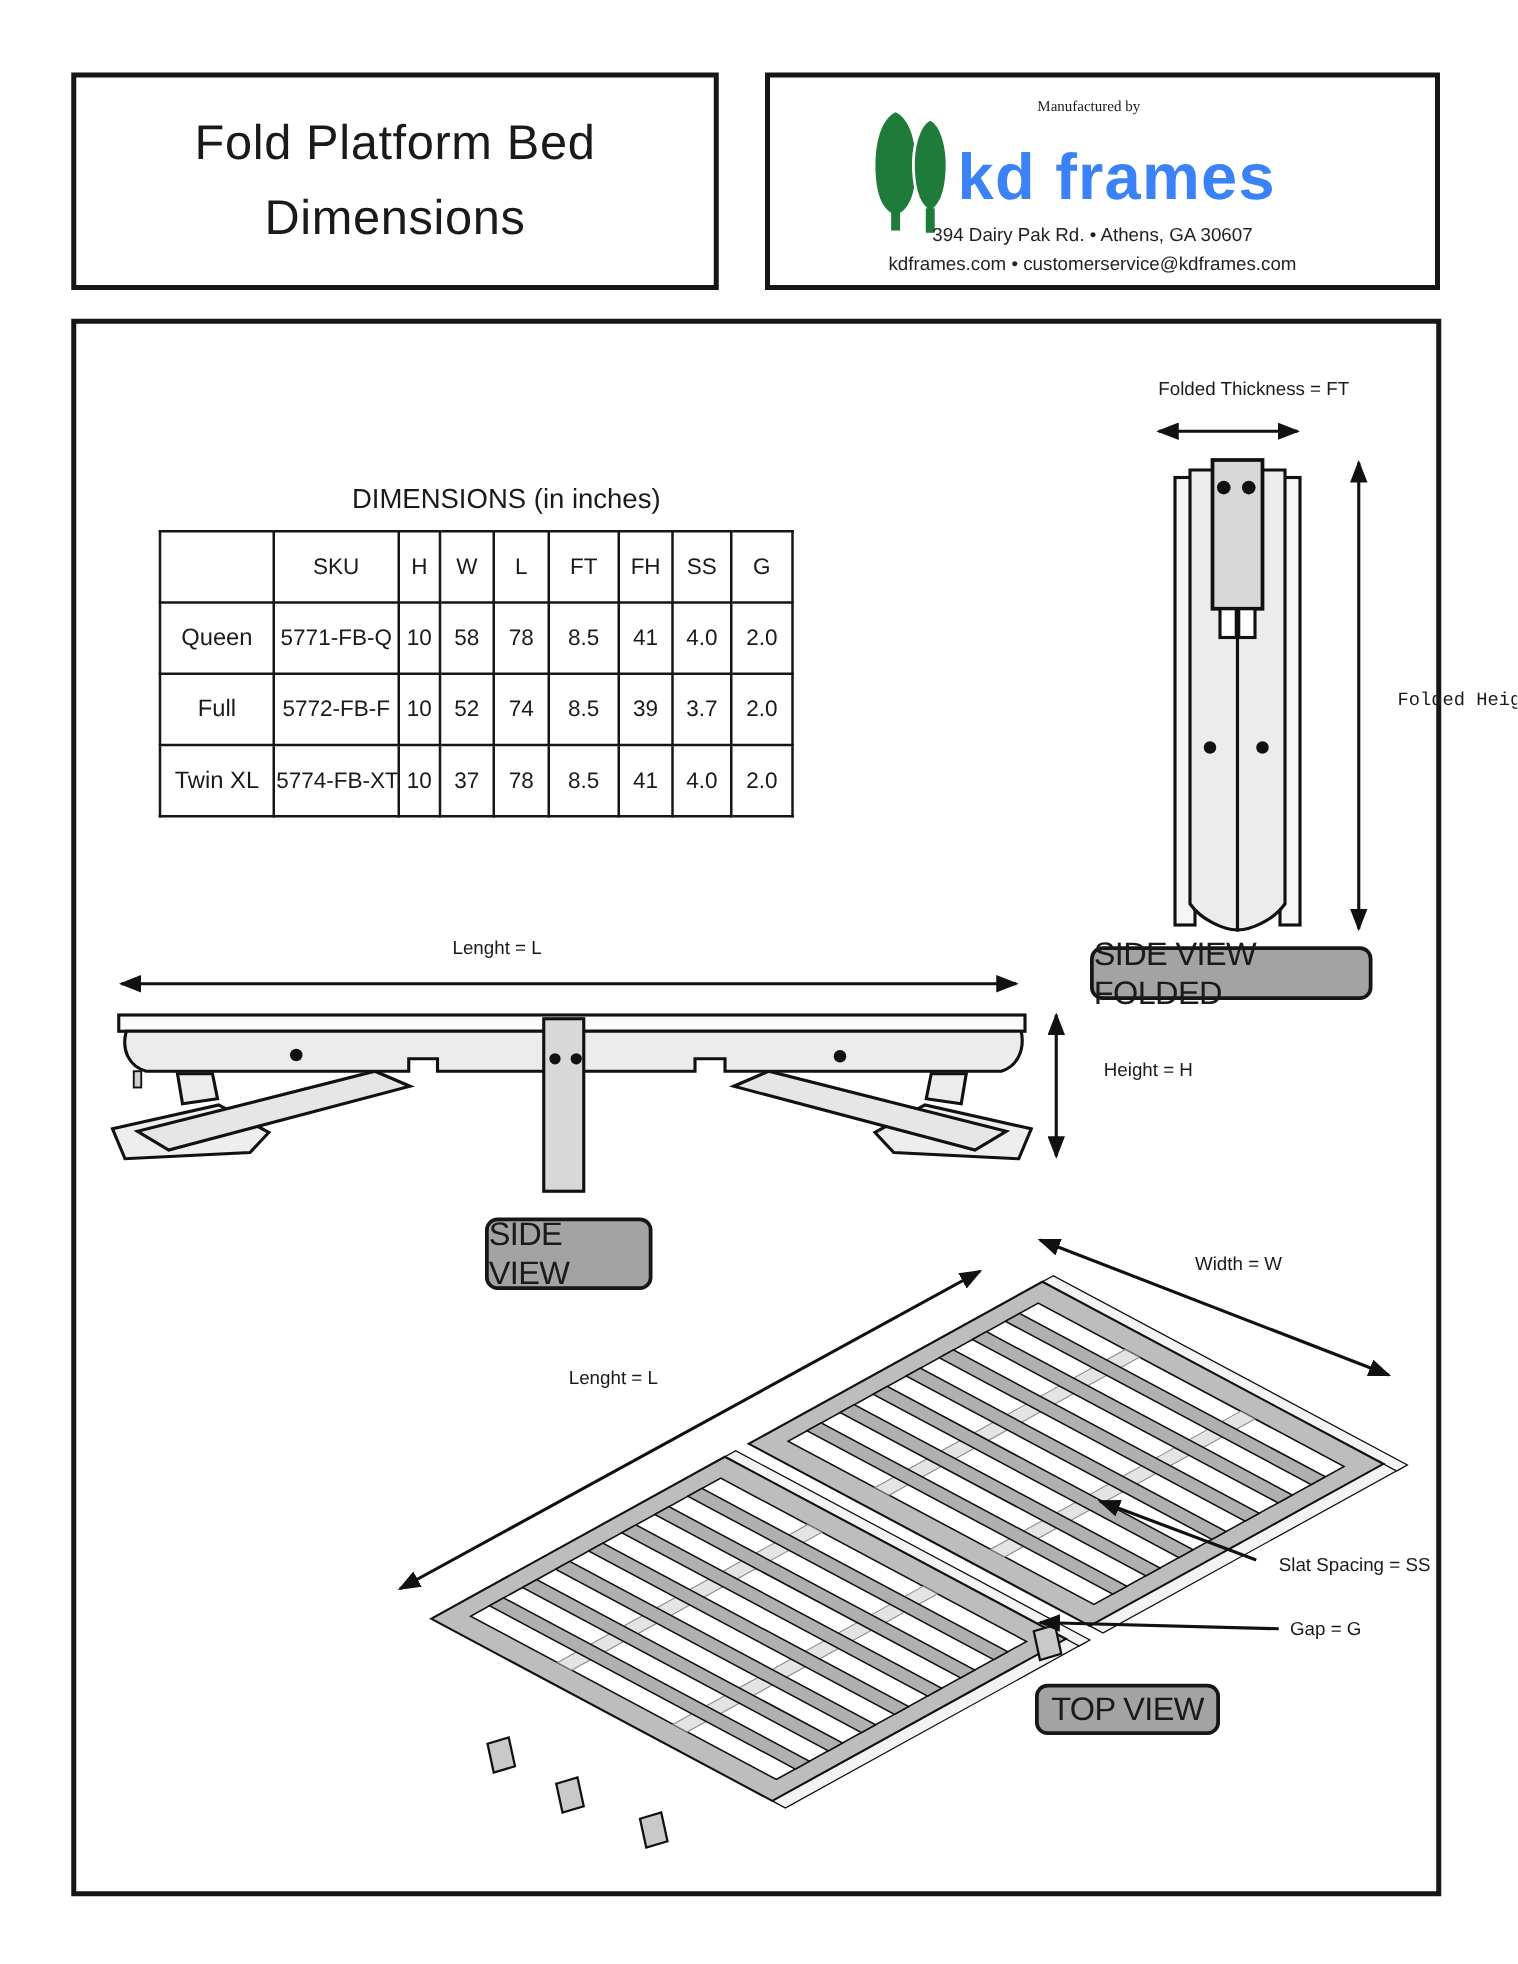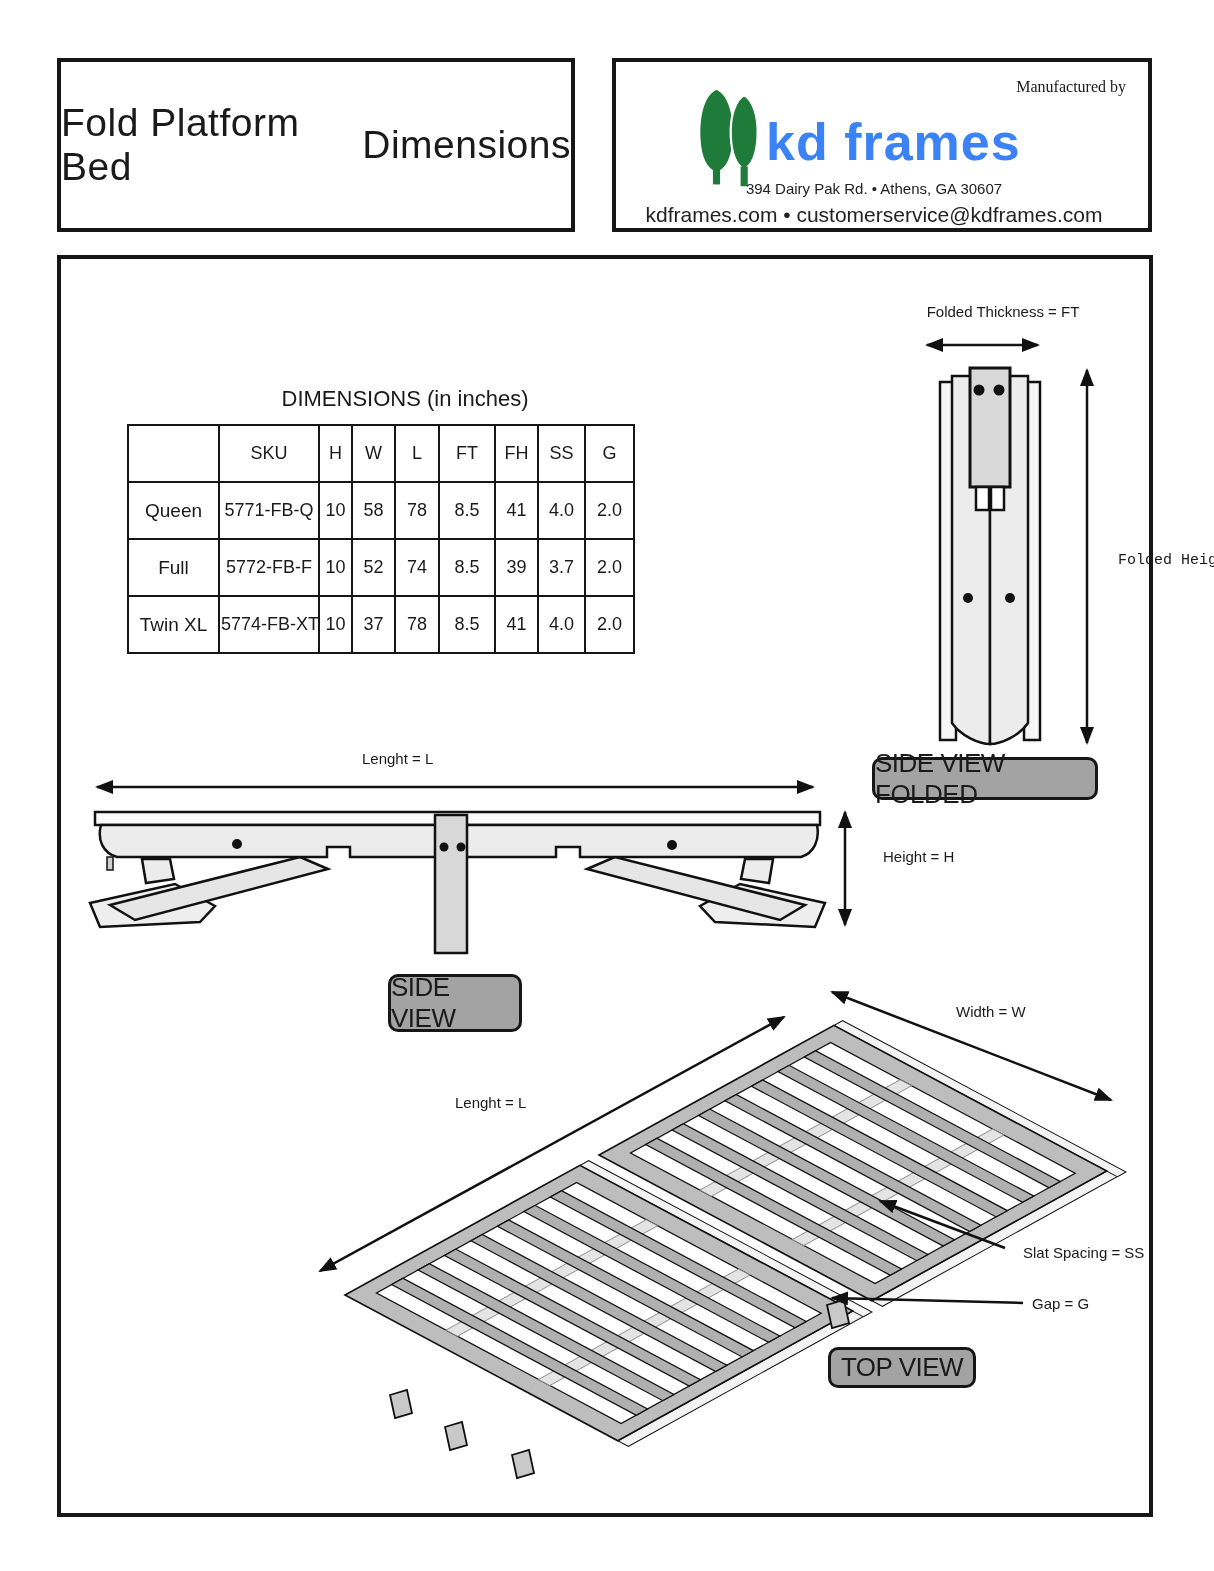--- a/index.html
+++ b/index.html
@@ -1,30 +1,30 @@
 <!DOCTYPE html>
 <html><head>
 <meta charset="utf-8">
 <style>
   html,body{margin:0;padding:0;background:#ffffff;}
   .page{position:relative;width:1214px;height:1571px;background:#ffffff;overflow:hidden;
         font-family:"Liberation Sans", sans-serif;color:#1a1a1a;}
   .box{position:absolute;border:4px solid #161616;background:#fff;box-sizing:border-box;}
   
-  .title-box{left:57px;top:58px;width:518px;height:174px;display:flex;flex-direction:row;
+  .title-box{left:57px;top:58px;width:518px;height:174px;display:flex;flex-direction:column;
              align-items:center;justify-content:center;gap:16px;}
   .title-line{font-size:39px;letter-spacing:.5px;}
   .mfr-box{left:612px;top:58px;width:540px;height:174px;}
-  .mfr-tagline{position:absolute;left:0;top:16px;width:510px;text-align:right;
-               font-family:"Liberation Serif", serif;font-size:16px;}
+  .mfr-tagline{position:absolute;left:0;top:16px;width:510px;text-align:center;
+               font-family:"Liberation Serif", serif;font-size:12px;}
   .trees{position:absolute;left:80px;top:26px;}
   .brand{position:absolute;left:150px;top:50px;font-size:52px;font-weight:bold;
          letter-spacing:1px;color:#3b82f6;}
   .addr{position:absolute;left:5px;top:118px;width:506px;text-align:center;font-size:15px;color:#222;}
-  .contact{position:absolute;left:5px;top:141px;width:506px;text-align:center;font-size:21px;color:#222;}
+  .contact{position:absolute;left:5px;top:141px;width:506px;text-align:center;font-size:15px;color:#222;}
   
   .main-box{left:57px;top:255px;width:1096px;height:1262px;}
   .diagram{position:absolute;left:57px;top:255px;}
   
   .tbl-title{position:absolute;left:240px;top:386px;width:330px;text-align:center;font-size:22px;}
   table.dims{position:absolute;left:127px;top:424px;width:506px;border-collapse:collapse;
              table-layout:fixed;font-size:18px;}
   table.dims td,table.dims th{border:2px solid #161616;text-align:center;vertical-align:middle;
              height:35px;padding:10px 1px;overflow:hidden;font-weight:normal;white-space:nowrap;}
   table.dims .size-col{font-size:19px;}

